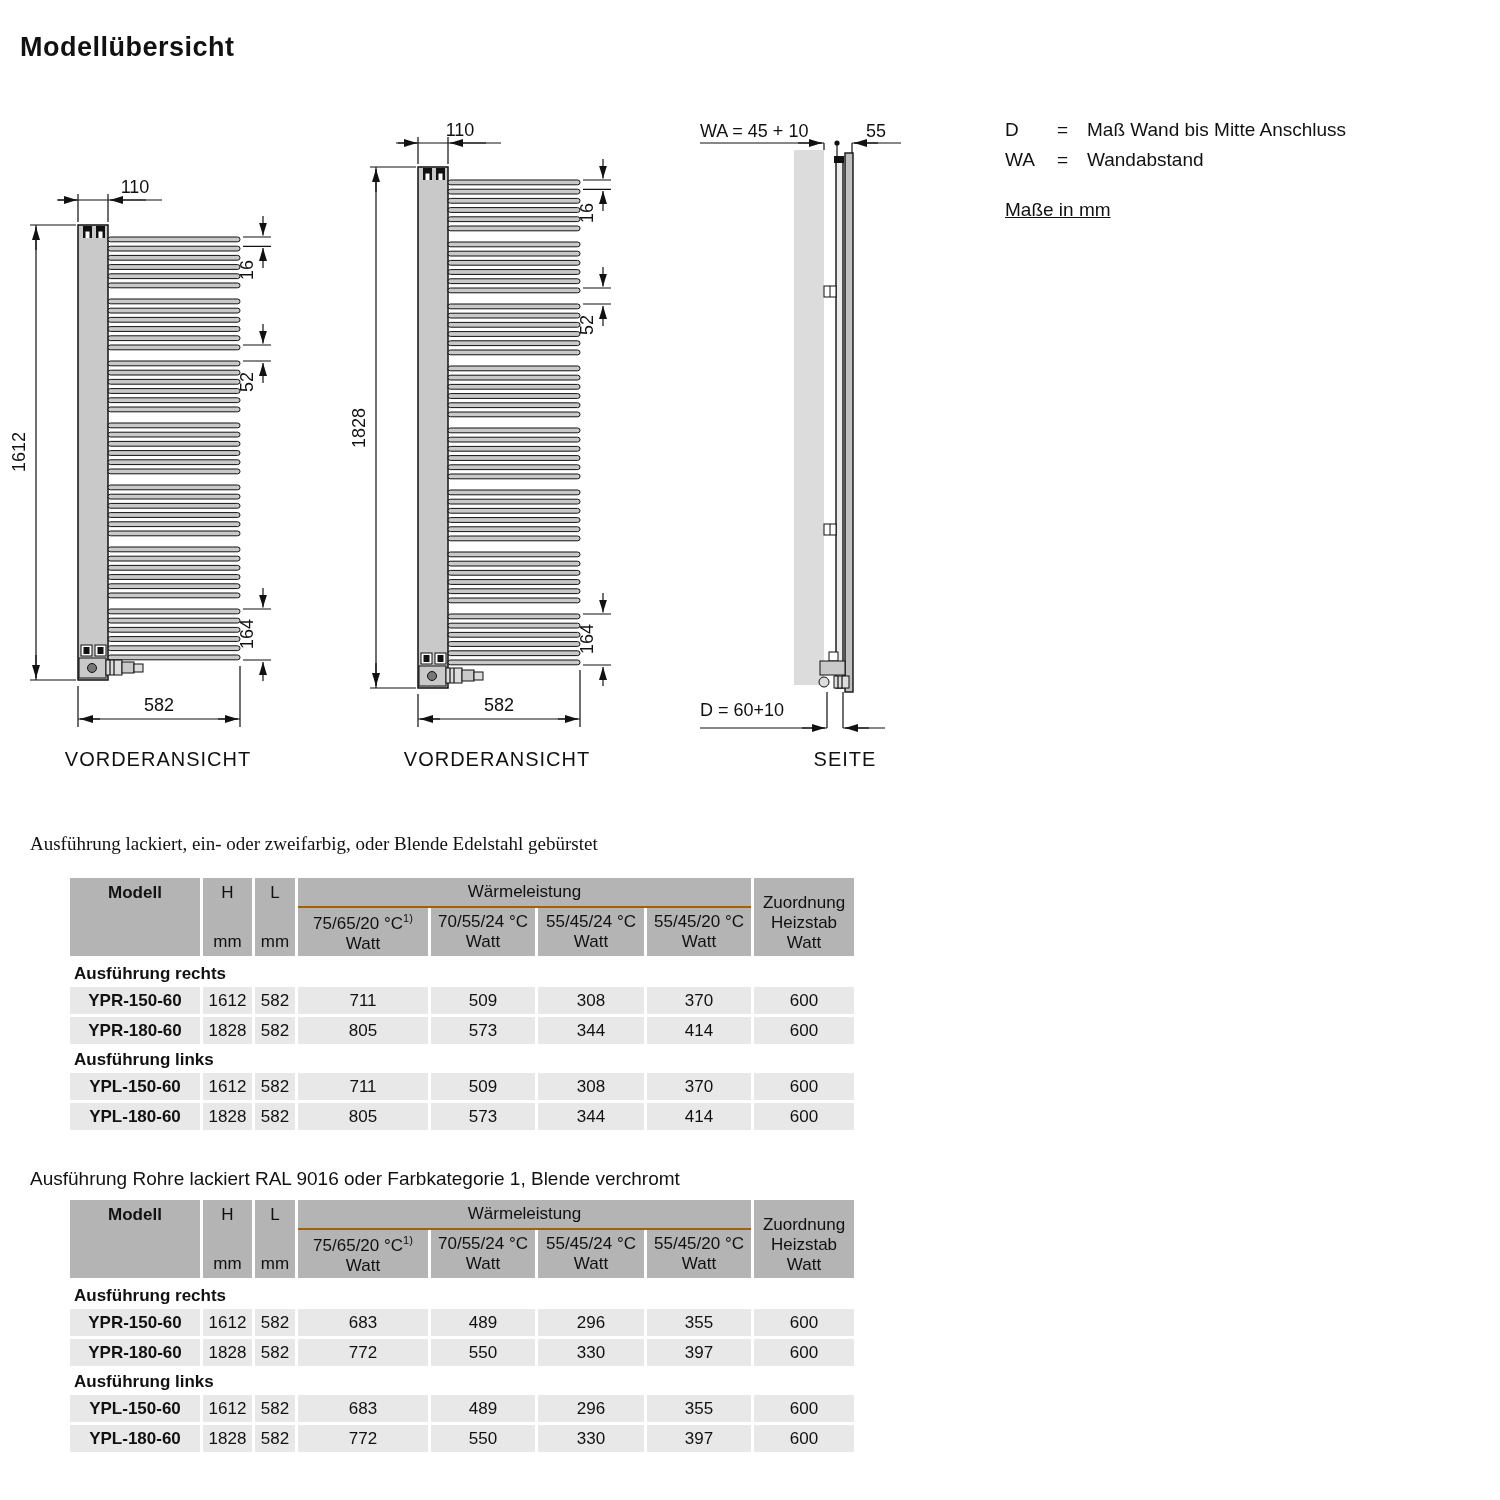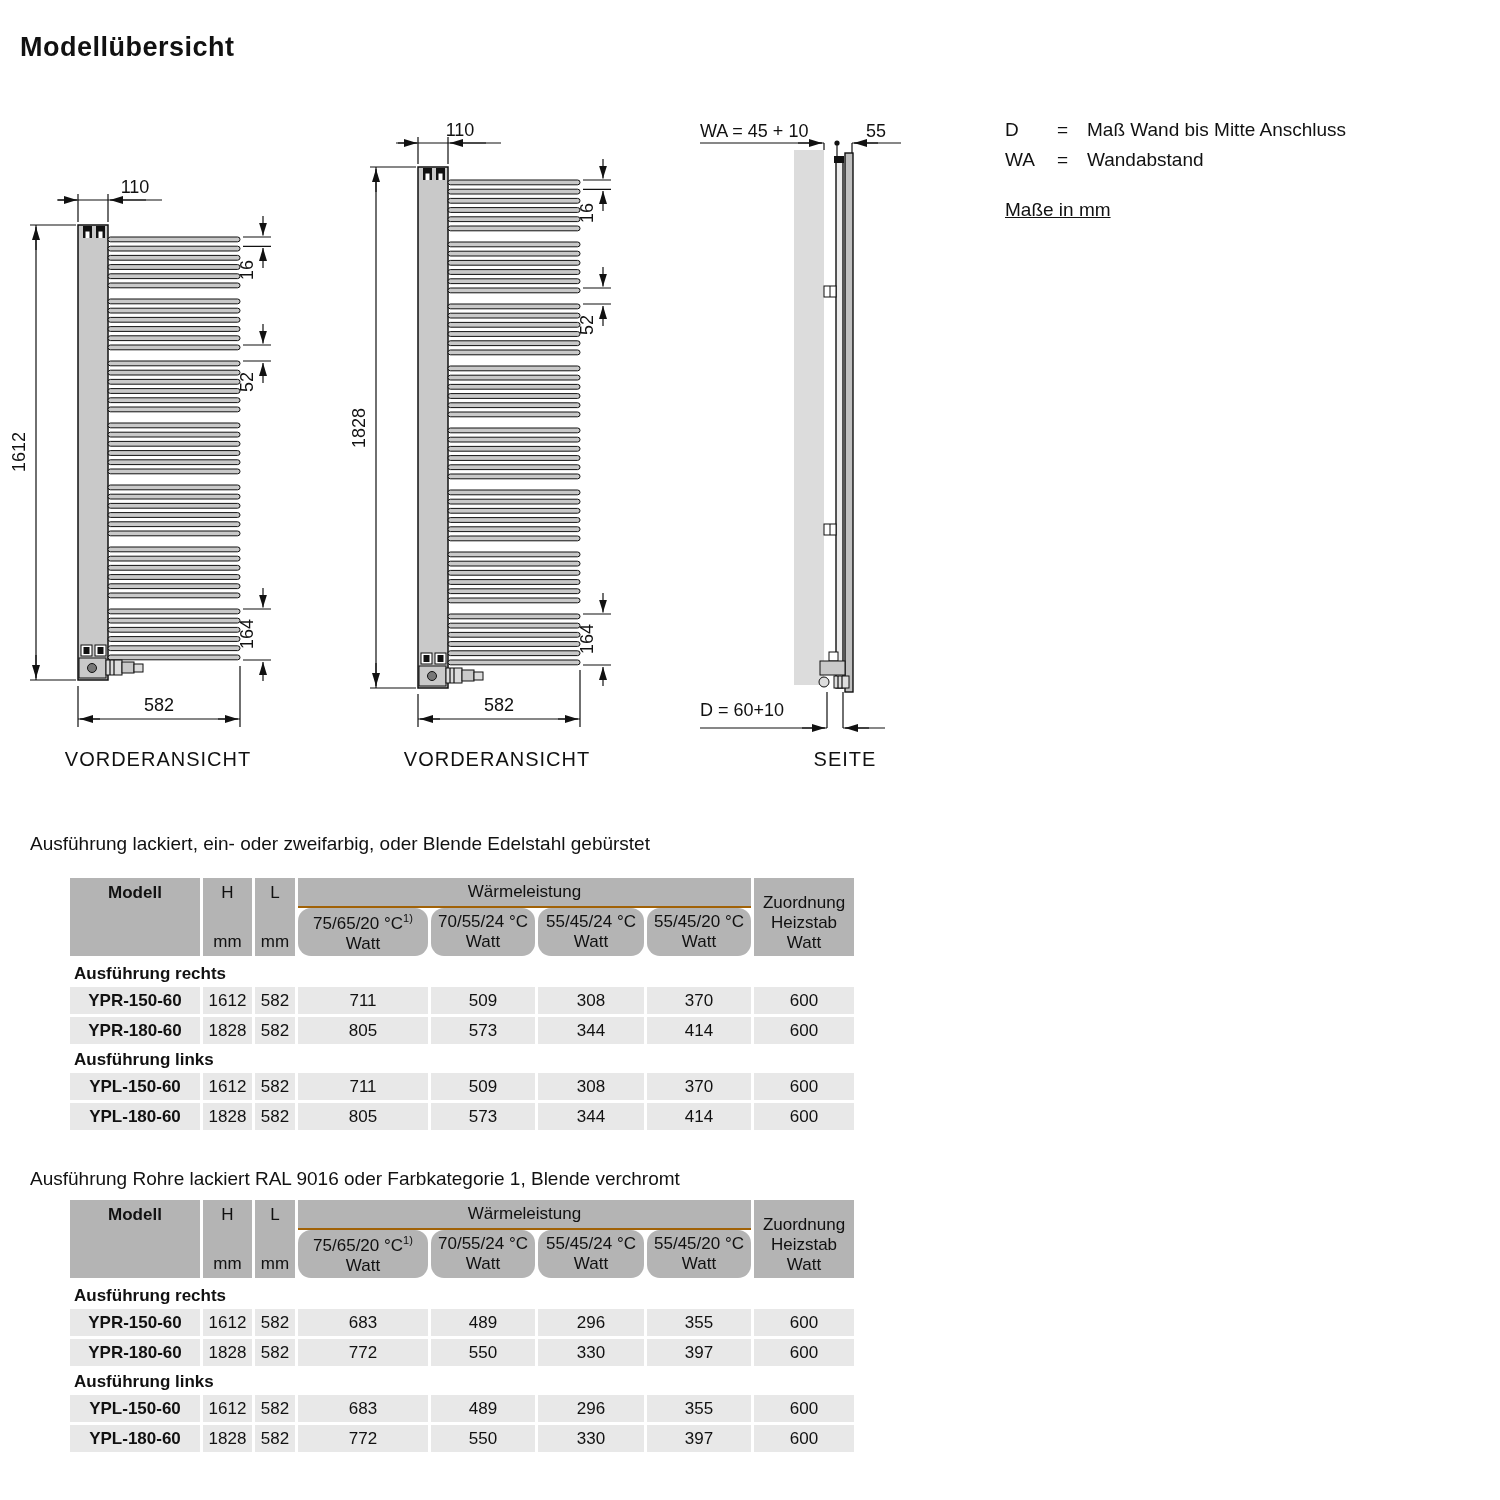--- a/index.html
+++ b/index.html
@@ -27,21 +27,21 @@
          column-gap:3px;grid-template-rows:30px 48px;}
   .hc{background:#b4b4b4;text-align:center;}
   .hc-modell{grid-column:1;grid-row:1/3;padding-top:5px;font-weight:bold;}
   .hc-stack{display:flex;flex-direction:column;justify-content:space-between;
             align-items:center;padding:5px 0 4px;}
   .hc-h{grid-column:2;grid-row:1/3;}
   .hc-l{grid-column:3;grid-row:1/3;}
   .hc-wl{grid-column:4/8;grid-row:1;border-bottom:2px solid #a16207;
          display:flex;align-items:center;justify-content:center;}
   .hc-t{grid-row:2;display:flex;flex-direction:column;justify-content:space-between;
-        align-items:center;padding:4px 0 4px;border-radius:13px;}
+        align-items:center;padding:4px 0 4px;}
   .hc-t1{grid-column:4;}.hc-t2{grid-column:5;}.hc-t3{grid-column:6;}.hc-t4{grid-column:7;}
   .hc-z{grid-column:8;grid-row:1/3;display:flex;flex-direction:column;
         justify-content:space-between;align-items:center;padding:15px 0 4px;}
   sup{font-size:11px;}
   .group-label{font-weight:bold;height:21px;line-height:21px;margin-top:7px;padding-left:4px;}
   .trow{display:grid;grid-template-columns:130px 49px 40px 130px 104px 106px 104px 100px;
         column-gap:3px;height:27px;line-height:27px;margin-top:3px;}
   .bc{background:#e8e8e8;text-align:center;}
   .bc.m{font-weight:bold;}
 </style>
@@ -306,21 +306,21 @@
       <span>Maß Wand bis Mitte Anschluss</span>
     </div>
     <div class="lrow">
       <span>WA</span>
       <span>=</span>
       <span>Wandabstand</span>
     </div>
     <div class="lnote">Maße in mm</div>
   </div>
 
-  <div class="abs h-normal" style="left:30px;top:833px;">Ausführung lackiert, ein- oder zweifarbig, oder Blende Edelstahl gebürstet</div>
+  <div class="abs h-normal" style="left:30px;top:833px;font-family:Liberation Serif, serif;">Ausführung lackiert, ein- oder zweifarbig, oder Blende Edelstahl gebürstet</div>
 
   <div class="tbl" style="top:878px;">
     <div class="thead">
       <div class="hc hc-modell">Modell</div>
       <div class="hc hc-h hc-stack">
         <span>H</span>
         <span>mm</span>
       </div>
       <div class="hc hc-l hc-stack">
         <span>L</span>

